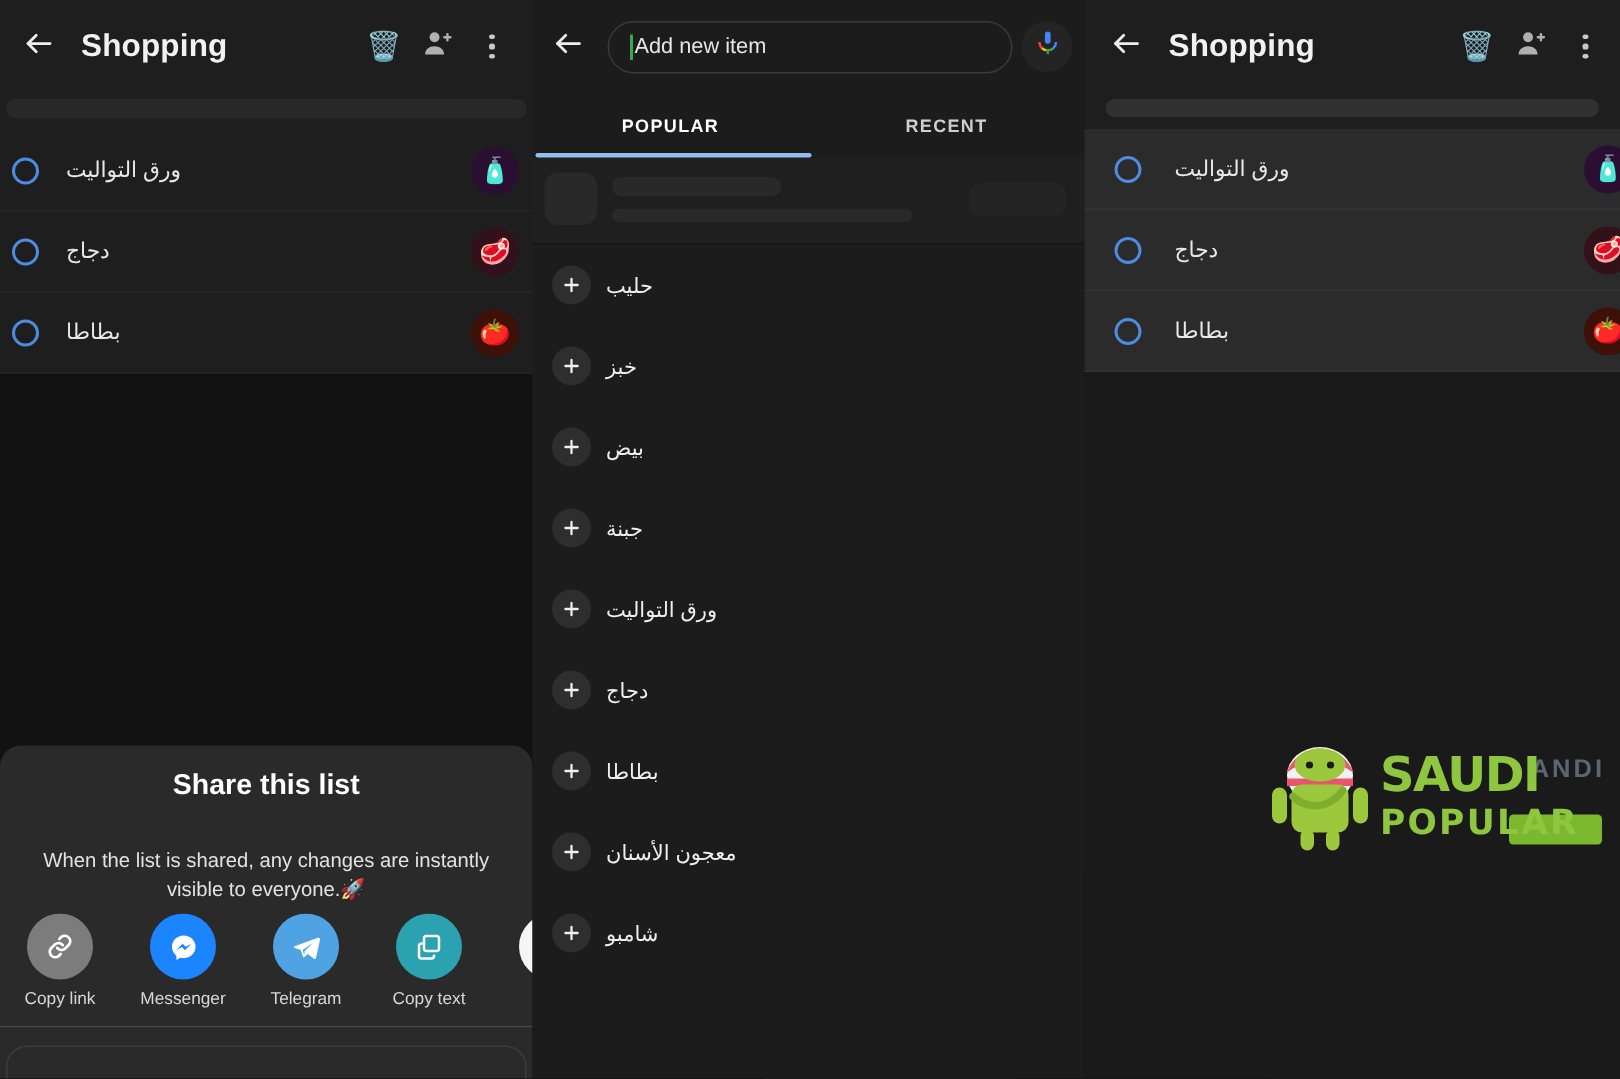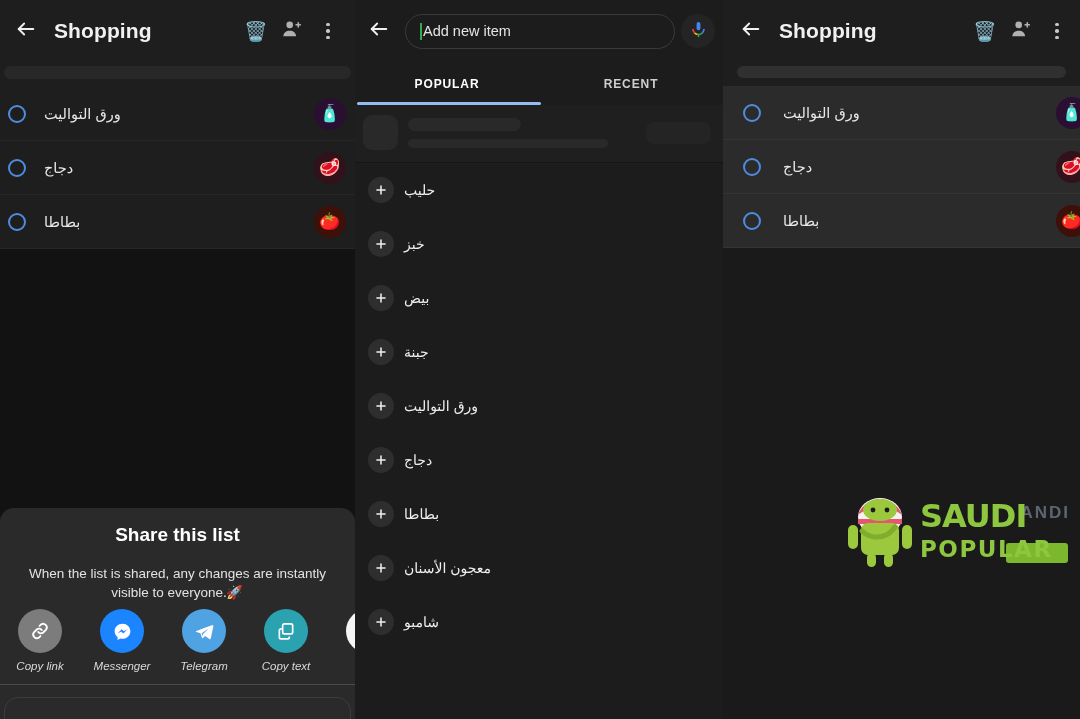--- a/index.html
+++ b/index.html
@@ -32,23 +32,23 @@
   .list-row { position: relative; display: flex; align-items: center; height: 54px; padding: 0 0 0 4px; border-bottom: 1px solid #262626; }
   .chk { width: 18px; height: 18px; border: 2px solid #4f8ce0; border-radius: 50%; flex: none; margin-left: 4px; cursor: pointer; }
   .row-label { margin-left: 18px; font-size: 14.5px; color: #e8e8e8; direction: rtl; }
   .row-icon { position: absolute; right: 9px; top: 50%; transform: translateY(-50%); width: 32px; height: 32px; border-radius: 50%; display: flex; align-items: center; justify-content: center; font-size: 17px; }
   .ic-soap { background: #2a0f33; }
   .ic-meat { background: #33111a; }
   .ic-tomato { background: #3d1008; }
 
   
   .share-sheet { position: absolute; left: 0; bottom: 34px; width: 355px; background: #2a2a2a; border-radius: 14px 14px 0 0; padding: 16px 0 0 0; }
-  .share-title { text-align: center; font-size: 19px; font-weight: bold; color: #fff; margin-bottom: 18px; }
+  .share-title { text-align: center; font-size: 19px; font-weight: bold; color: #fff; margin-bottom: 29px; }
   .share-desc { text-align: center; font-size: 13.5px; color: #e2e2e2; line-height: 1.42; padding: 0 18px; margin-bottom: 7px; }
-  .share-apps { display: flex; gap: 22px; padding: 0 0 0 10px; overflow: hidden; font-style: italic; }
+  .share-apps { display: flex; gap: 22px; padding: 0 0 0 10px; overflow: hidden; }
   .share-app { width: 60px; flex: none; text-align: center; cursor: pointer; }
   .share-circle { width: 44px; height: 44px; border-radius: 50%; margin: 0 auto 7px auto; display: flex; align-items: center; justify-content: center; }
   .share-name { font-size: 11.5px; color: #d8d8d8; white-space: nowrap; }
   .sheet-divider { height: 1px; background: #4a4a4a; margin-top: 12px; }
   .bottom-stub { position: absolute; left: 0; bottom: 0; width: 355px; height: 34px; background: #2a2a2a; }
   .bottom-stub .pill { position: absolute; left: 4px; right: 4px; top: 12px; height: 40px; border: 1px solid #3d3d3d; border-radius: 14px; }
 
   
   .panel-mid { position: absolute; left: 355px; top: 0; width: 368px; height: 719px; background: #1c1c1c; }
   .search-row { display: flex; align-items: center; height: 62px; padding: 0 8px 0 4px; background: #1c1c1c; }

